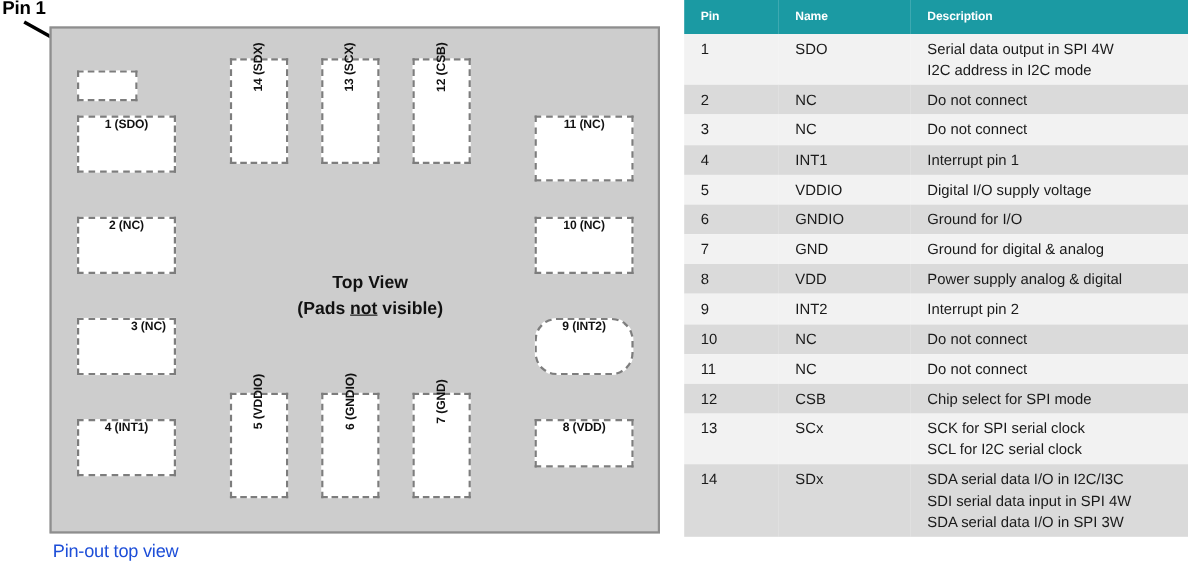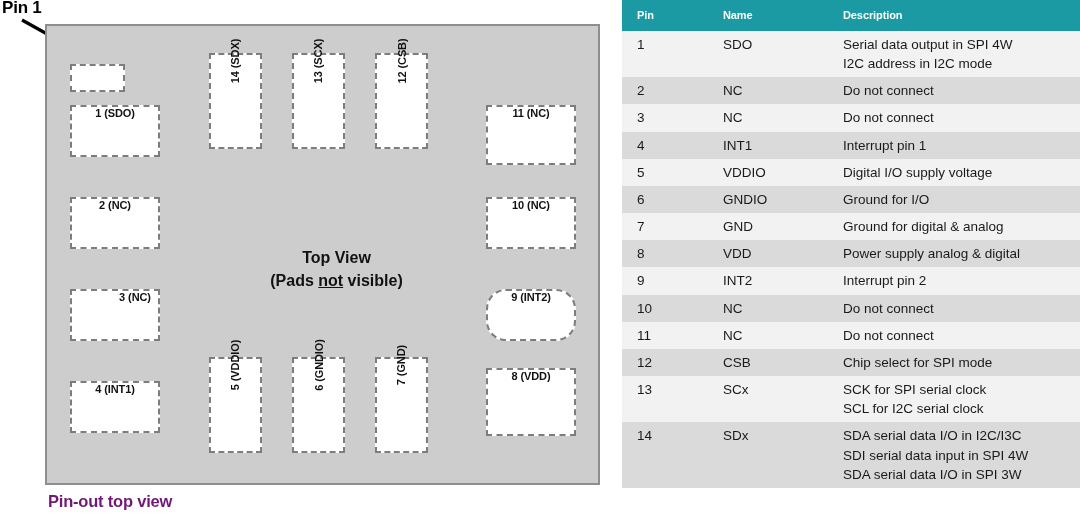--- a/index.html
+++ b/index.html
@@ -79,22 +79,22 @@
     line-height: 1.45;
     margin-left: 28px;
   }
   #center-caption u { text-decoration: underline; }
 
   #diagram-caption {
     position: absolute;
     left: 48px;
     top: 492px;
     font-size: 16.5px;
-    font-weight: bold;
-    color: #701a75;
+    font-weight: normal;
+    color: #1d4ed8;
     letter-spacing: -0.2px;
   }
 
   
   #pin-table {
     position: absolute;
     left: 622px; top: 0;
     width: 458px;
     border-collapse: collapse;
     table-layout: fixed;
@@ -163,21 +163,21 @@
     <div class="pad vertical" style="left:162px; top:331px; width:53px; height:96px;">
       <span class="pad-label">5 (VDDIO)</span>
     </div>
     <div class="pad vertical" style="left:245px; top:331px; width:53px; height:96px;">
       <span class="pad-label">6 (GNDIO)</span>
     </div>
     <div class="pad vertical" style="left:328px; top:331px; width:53px; height:96px;">
       <span class="pad-label">7 (GND)</span>
     </div>
 
-    <div class="pad" style="left:439px; top:342px; width:90px; height:68px;">
+    <div class="pad" style="left:439px; top:355px; width:90px; height:44px;">
       <span class="pad-label">8 (VDD)</span>
     </div>
     <div class="pad" style="left:439px; top:263px; width:90px; height:52px;border-radius:20px;">
       <span class="pad-label">9 (INT2)</span>
     </div>
     <div class="pad" style="left:439px; top:171px; width:90px; height:52px;">
       <span class="pad-label">10 (NC)</span>
     </div>
     <div class="pad" style="left:439px; top:79px; width:90px; height:60px;">
       <span class="pad-label">11 (NC)</span>

